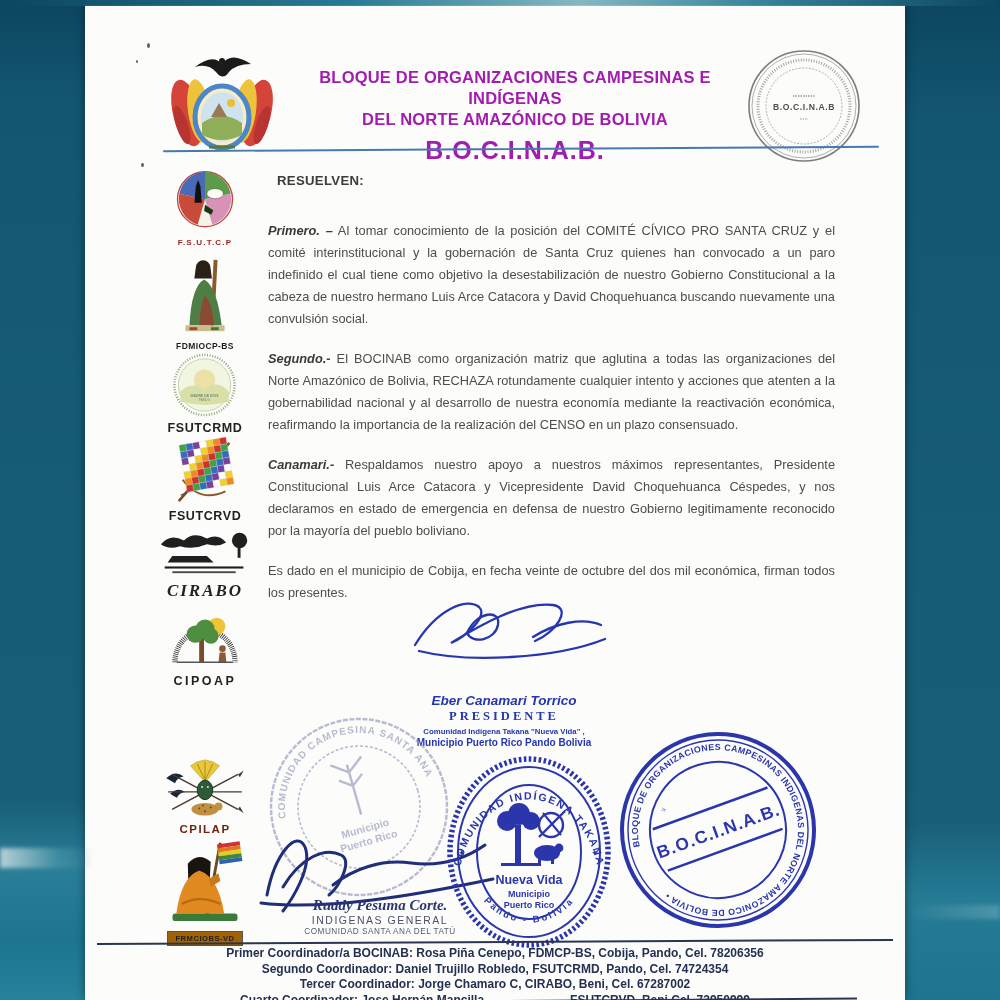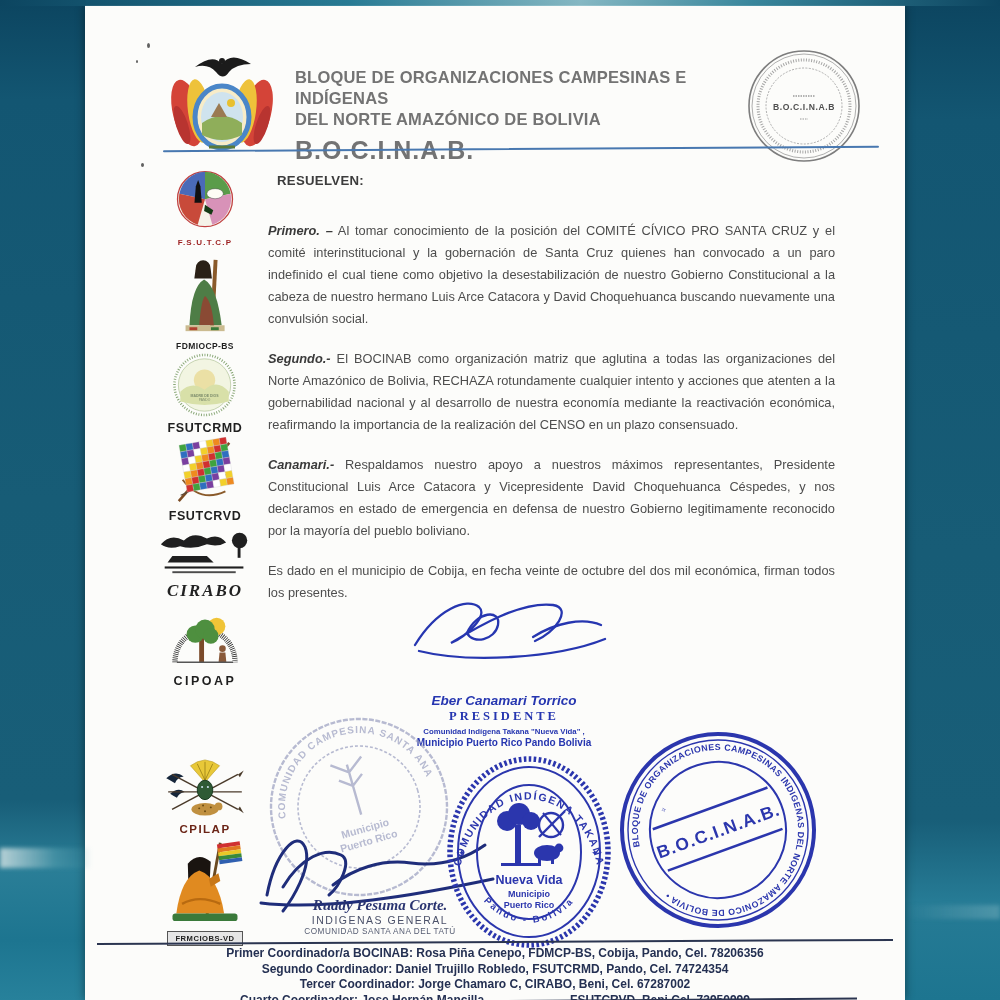--- a/index.html
+++ b/index.html
@@ -15,42 +15,42 @@
   .bg-streak{position:absolute;left:0;top:848px;width:92px;height:20px;z-index:2;
     background:linear-gradient(90deg,rgba(207,224,226,.85),rgba(87,160,176,.55) 60%,rgba(87,160,176,0));filter:blur(2px);}
   .bg-streak2{position:absolute;right:0;top:905px;width:96px;height:14px;z-index:2;
     background:linear-gradient(90deg,rgba(140,190,200,0),rgba(140,190,200,.4));filter:blur(2px);}
   
   .page{position:absolute;left:85px;top:5px;width:820px;height:995px;background:#fcfcfa;
         box-shadow:0 0 9px rgba(0,0,0,.45);z-index:1;}
   .abs{position:absolute;}
   .speck{position:absolute;background:#3a3a3a;border-radius:50%;opacity:.8;}
   
-  .hdr-text{position:absolute;left:210px;top:62px;width:440px;color:#737373;}
+  .hdr-text{position:absolute;left:210px;top:62px;width:440px;text-align:center;color:#a21caf;}
   .hdr-line{font-weight:bold;font-size:16.5px;line-height:21px;letter-spacing:.2px;}
   .hdr-acronym{font-weight:bold;font-size:25px;letter-spacing:1px;margin-top:6px;}
   .hdr-rule{position:absolute;left:78px;top:143px;width:716px;height:2.4px;background:#4878b0;
             transform:rotate(-.35deg);border-radius:2px;}
   
   .body-block{position:absolute;left:183px;top:168px;width:567px;color:#4d4d4d;}
   .res-heading{font-weight:bold;font-size:13.2px;color:#3c3c3c;margin:0 0 32px 0;letter-spacing:.3px;padding-left:9px;}
   .para{font-size:12.8px;line-height:22px;text-align:justify;margin:0 0 18px 0;}
   .para .lead{font-weight:bold;font-style:italic;color:#3a3a3a;}
   .closing{font-size:12.8px;line-height:22px;text-align:justify;margin:4px 0 0 0;}
   
   .sidebar{position:absolute;left:58px;top:0;width:124px;height:100%;}
   .logo-item{position:absolute;left:50%;transform:translateX(-50%);text-align:center;}
   .logo-label{font-size:10.5px;font-weight:bold;color:#1f1f1f;letter-spacing:.4px;white-space:nowrap;}
   .lbl-red{color:#9c1f1f;font-size:8px;letter-spacing:1.2px;}
   .lbl-big{font-size:12.5px;letter-spacing:.6px;}
   .lbl-serif{font-family:"Liberation Serif",serif;font-style:italic;font-weight:bold;font-size:17px;letter-spacing:2px;color:#222;}
   .lbl-spaced{font-size:12.5px;letter-spacing:2.5px;}
   .lbl-brown{color:#6b2416;font-size:11.5px;letter-spacing:1.5px;}
   .lbl-box{display:inline-block;border:1px solid #555;padding:2px 7px;font-size:7.6px;font-weight:bold;
-           letter-spacing:.5px;color:#222;background:#e5e5e5;}
+           letter-spacing:.5px;color:#222;background:#a16207;}
   
   .pres-block{position:absolute;left:299px;top:636px;width:240px;text-align:center;color:#2636b0;}
   .pres-name{font-weight:bold;font-size:13.5px;font-style:italic;margin-top:-6px;}
   .pres-role{font-family:"Liberation Serif",serif;font-weight:bold;font-size:12.5px;letter-spacing:3px;margin-top:1px;}
   .pres-org{font-size:7.8px;font-weight:bold;margin-top:3px;}
   .pres-loc{font-size:10px;font-weight:bold;margin-top:1px;}
   
   .sec-block{position:absolute;left:150px;top:892px;width:290px;text-align:center;}
   .sec-name{font-family:"Liberation Serif",serif;font-style:italic;font-weight:bold;font-size:15px;color:#2a3470;}
   .sec-role{font-size:10.5px;letter-spacing:1.5px;color:#4a5068;margin-top:0px;}

